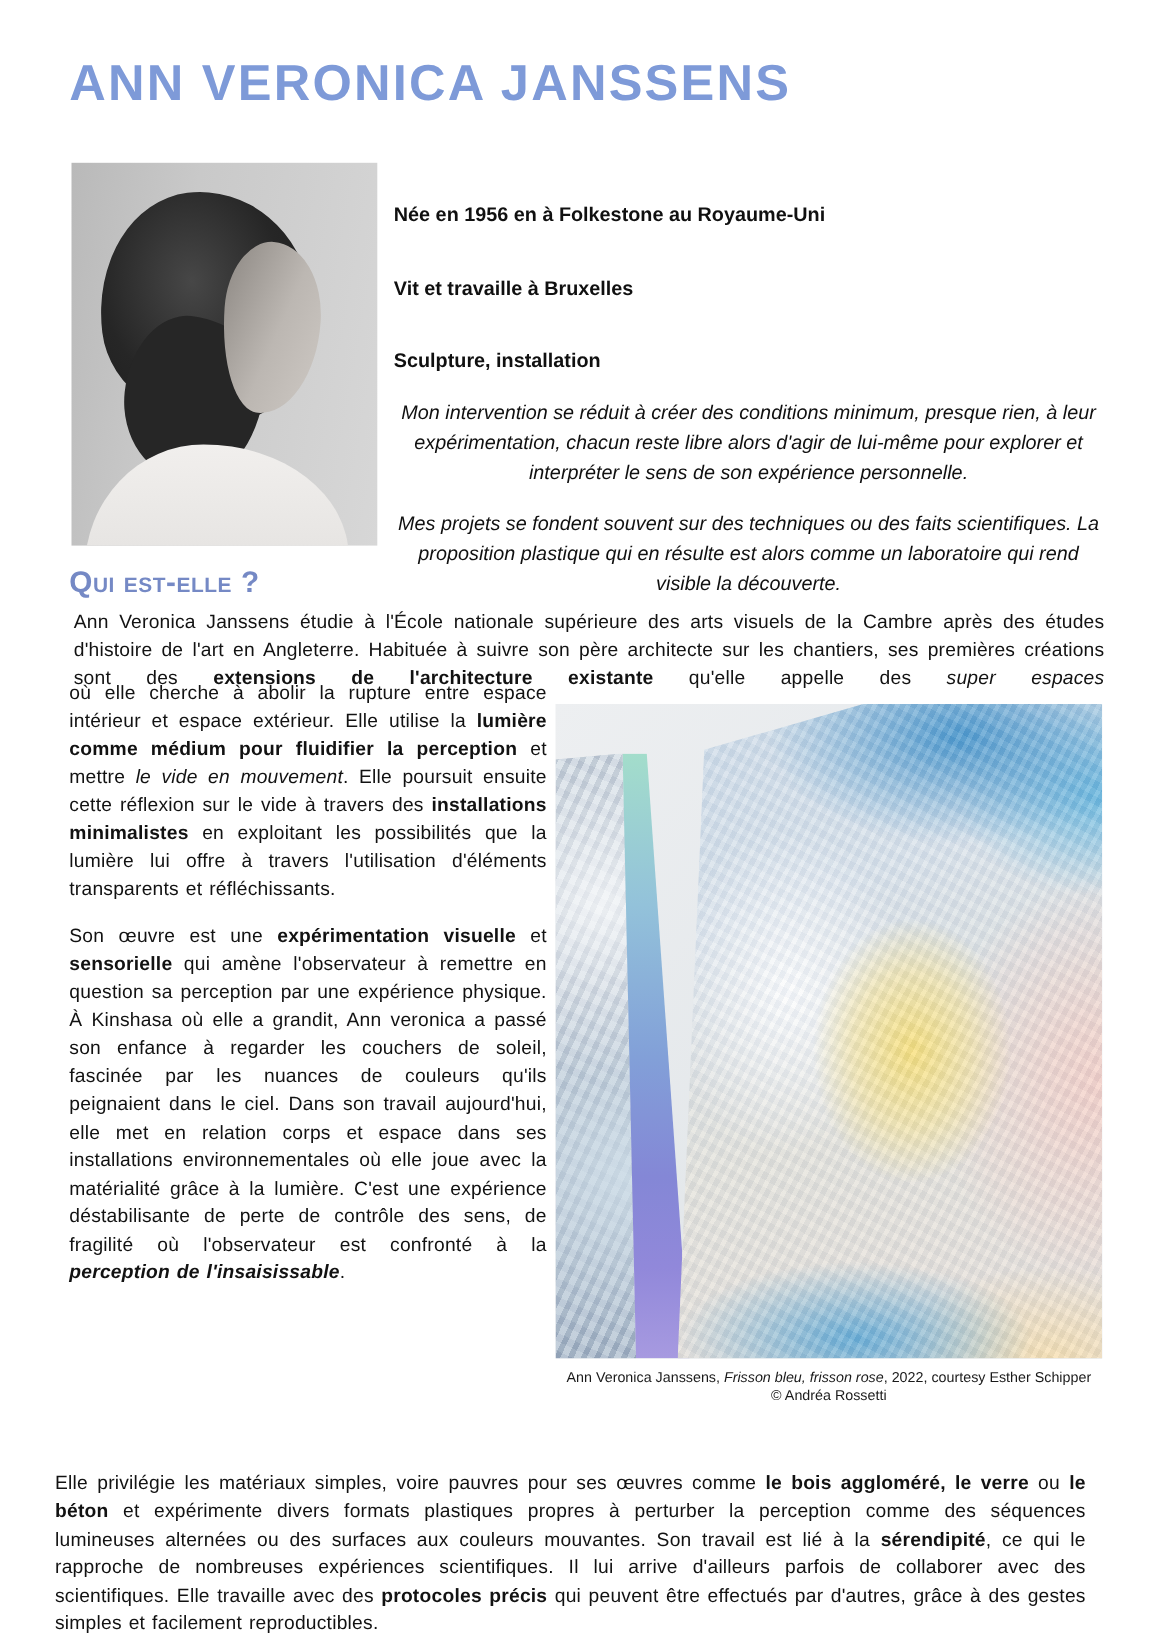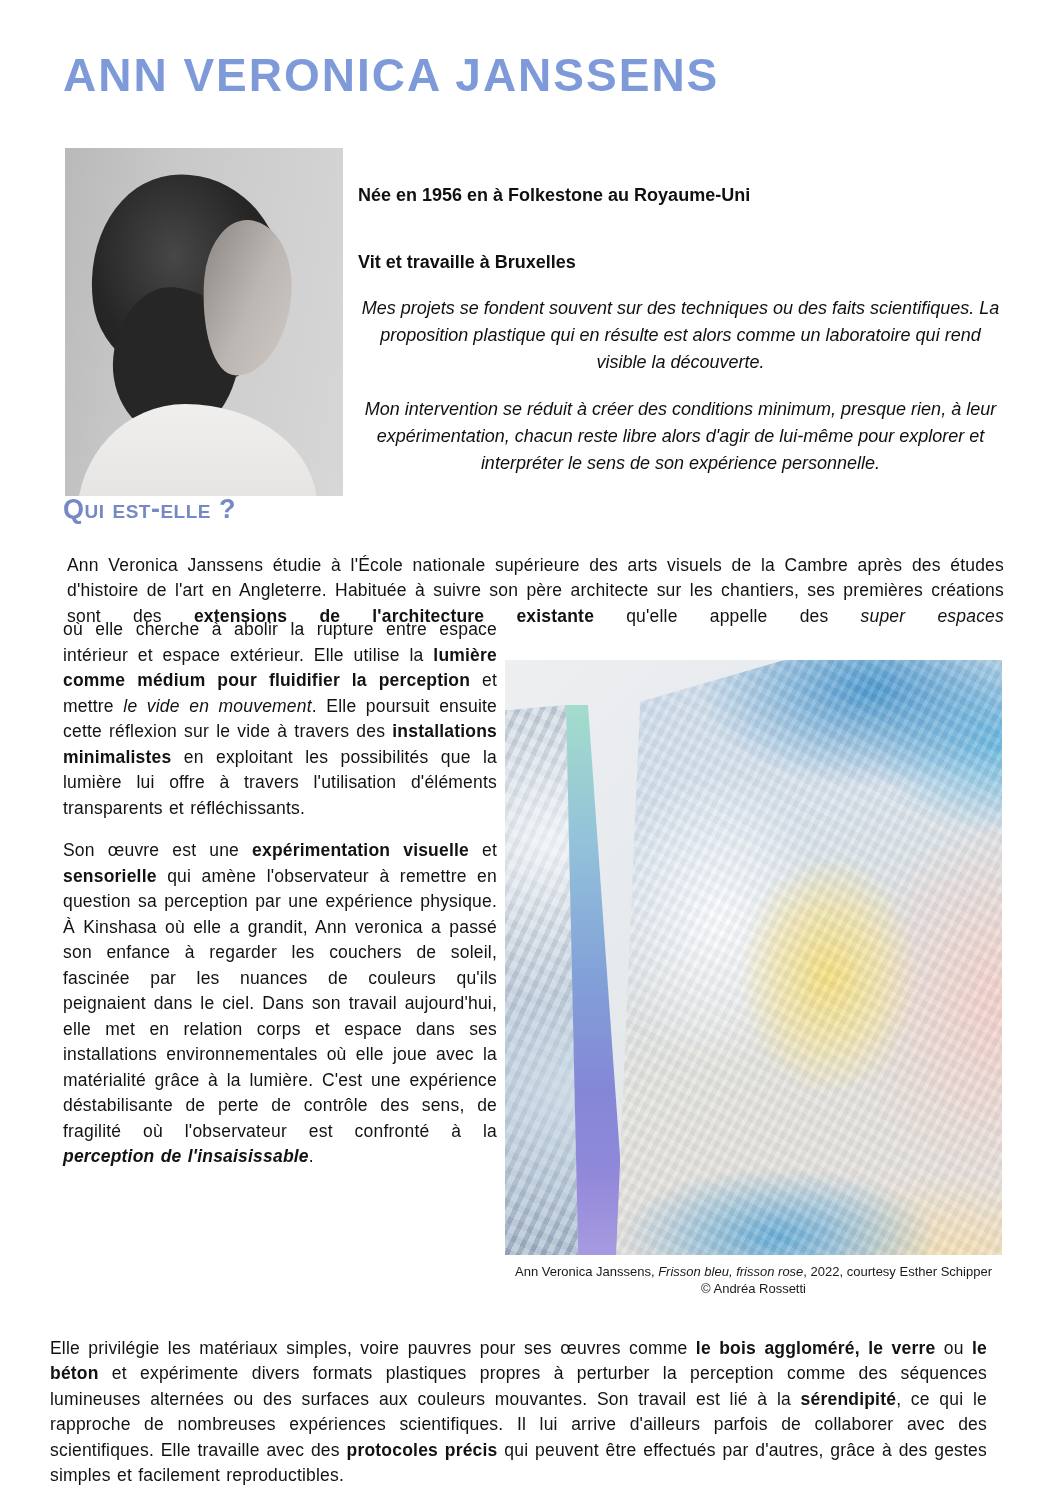--- a/index.html
+++ b/index.html
@@ -16,21 +16,21 @@
     position:absolute;left:63px;top:48px;margin:0;
     font-size:46px;font-weight:700;letter-spacing:2px;
     color:#7e9ad8;white-space:nowrap;
   }
   .section-heading{
     margin:0;
     font-variant:small-caps;
     font-size:27px;font-weight:700;letter-spacing:.5px;
     color:#7589c5;
   }
-  #qui-heading{position:absolute;left:63px;top:494px;}
+  #qui-heading{position:absolute;left:63px;top:514px;}
   
   .portrait{
     position:absolute;left:65px;top:148px;width:278px;height:348px;
     overflow:hidden;
     background:linear-gradient(100deg,#b9b9b9 0%,#c9c9c9 35%,#d7d7d7 100%);
   }
   .p-hair{
     position:absolute;left:26px;top:26px;width:192px;height:212px;
     background:radial-gradient(ellipse at 45% 38%,#474747 0%,#262626 55%,#1d1d1d 100%);
     border-radius:48% 52% 42% 58% / 55% 50% 50% 45%;
@@ -70,21 +70,21 @@
   }
   .bodytext b{font-weight:700;}
   .bodytext i{font-style:italic;}
   .bodytext .bi{font-weight:700;font-style:italic;}
   #body-a{position:absolute;left:67px;top:535px;width:937px;text-align-last:justify;}
   #body-b{position:absolute;left:63px;top:617px;width:434px;}
   #body-b p{margin:0 0 17px 0;}
   #body-b p.stretch-last{text-align-last:justify;margin-top:22px;}
   #body-c{position:absolute;left:50px;top:1318px;width:937px;}
   
-  .figure{position:absolute;left:505px;top:660px;width:497px;}
+  .figure{position:absolute;left:505px;top:640px;width:497px;}
   .artwork{
     position:relative;width:497px;height:595px;overflow:hidden;
     background:linear-gradient(135deg,#edeff1 0%,#e3e7ea 60%,#dde2e6 100%);
   }
   .strip{position:absolute;left:0;top:45px;width:122px;height:550px;}
   .strip-tex{
     position:absolute;inset:0;
     clip-path:polygon(0 1%,50% 0,60% 100%,0 100%);
     background:
       radial-gradient(circle at 35% 25%,rgba(255,255,255,.75) 0,rgba(255,255,255,0) 38%),
@@ -135,24 +135,25 @@
   <div class="portrait">
     <div class="p-hair"></div>
     <div class="p-hair2"></div>
     <div class="p-face"></div>
     <div class="p-sweater"></div>
   </div>
 
   <div class="right-col">
     <div class="bio-line">Née en 1956 en à Folkestone au Royaume-Uni</div>
     <div class="bio-line">Vit et travaille à Bruxelles</div>
+    <div class="bio-line">Sculpture, installation</div>
 
 
+    <p class="quote">Mon intervention se réduit à créer des conditions minimum, presque rien, à leur expérimentation, chacun reste libre alors d'agir de lui-même pour explorer et interpréter le sens de son expérience personnelle.</p>
     <p class="quote">Mes projets se fondent souvent sur des techniques ou des faits scientifiques. La proposition plastique qui en résulte est alors comme un laboratoire qui rend visible la découverte.</p>
-    <p class="quote">Mon intervention se réduit à créer des conditions minimum, presque rien, à leur expérimentation, chacun reste libre alors d'agir de lui-même pour explorer et interpréter le sens de son expérience personnelle.</p>
   </div>
 
   <h2 id="qui-heading" class="section-heading">Qui est-elle ?</h2>
 
   <p id="body-a" class="bodytext"><span>Ann Veronica Janssens étudie à l'École nationale supérieure des arts visuels de la Cambre après des études d'histoire de l'art en Angleterre. Habituée à suivre son père architecte sur les chantiers, ses premières créations sont des </span><b>extensions de l'architecture existante</b><span> qu'elle appelle des </span><i>super espaces</i></p>
 
   <div id="body-b">
     <p class="bodytext"><span>où elle cherche à abolir la rupture entre espace intérieur et espace extérieur. Elle utilise la </span><b>lumière comme médium pour fluidifier la perception</b><span> et mettre </span><i>le vide en mouvement</i><span>. Elle poursuit ensuite cette réflexion sur le vide à travers des </span><b>installations minimalistes</b><span> en exploitant les possibilités que la lumière lui offre à travers l'utilisation d'éléments transparents et réfléchissants.</span></p>
 
     <p class="bodytext"><span>Son œuvre est une </span><b>expérimentation visuelle</b><span> et </span><b>sensorielle</b><span> qui amène l'observateur à remettre en question sa perception par une expérience physique. À Kinshasa où elle a grandit, Ann veronica a passé son enfance à regarder les couchers de soleil, fascinée par les nuances de couleurs qu'ils peignaient dans le ciel. Dans son travail aujourd'hui, elle met en relation corps et espace dans ses installations environnementales où elle joue avec la matérialité grâce à la lumière. C'est une expérience déstabilisante de perte de contrôle des sens, de fragilité où l'observateur est confronté à la </span><span class="bi">perception de l'insaisissable</span><span>.</span></p>

